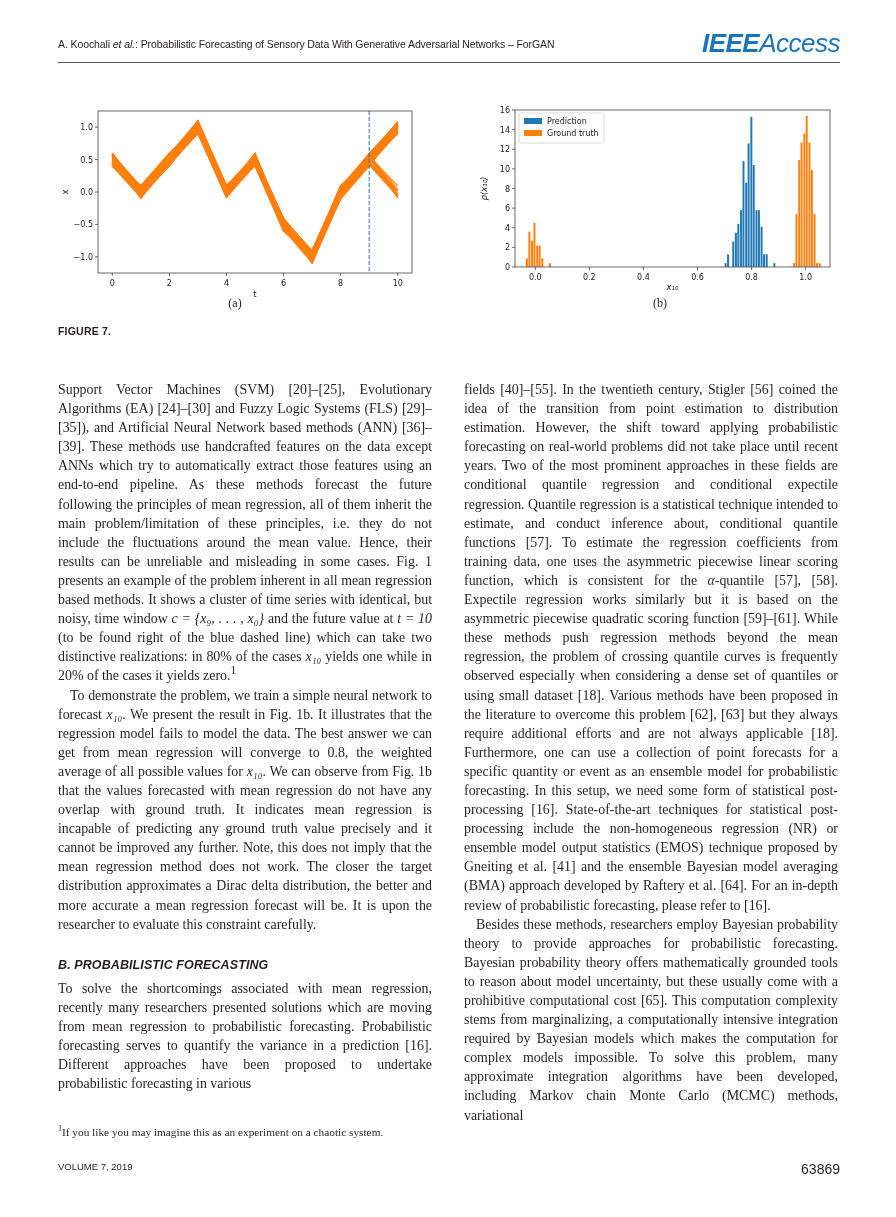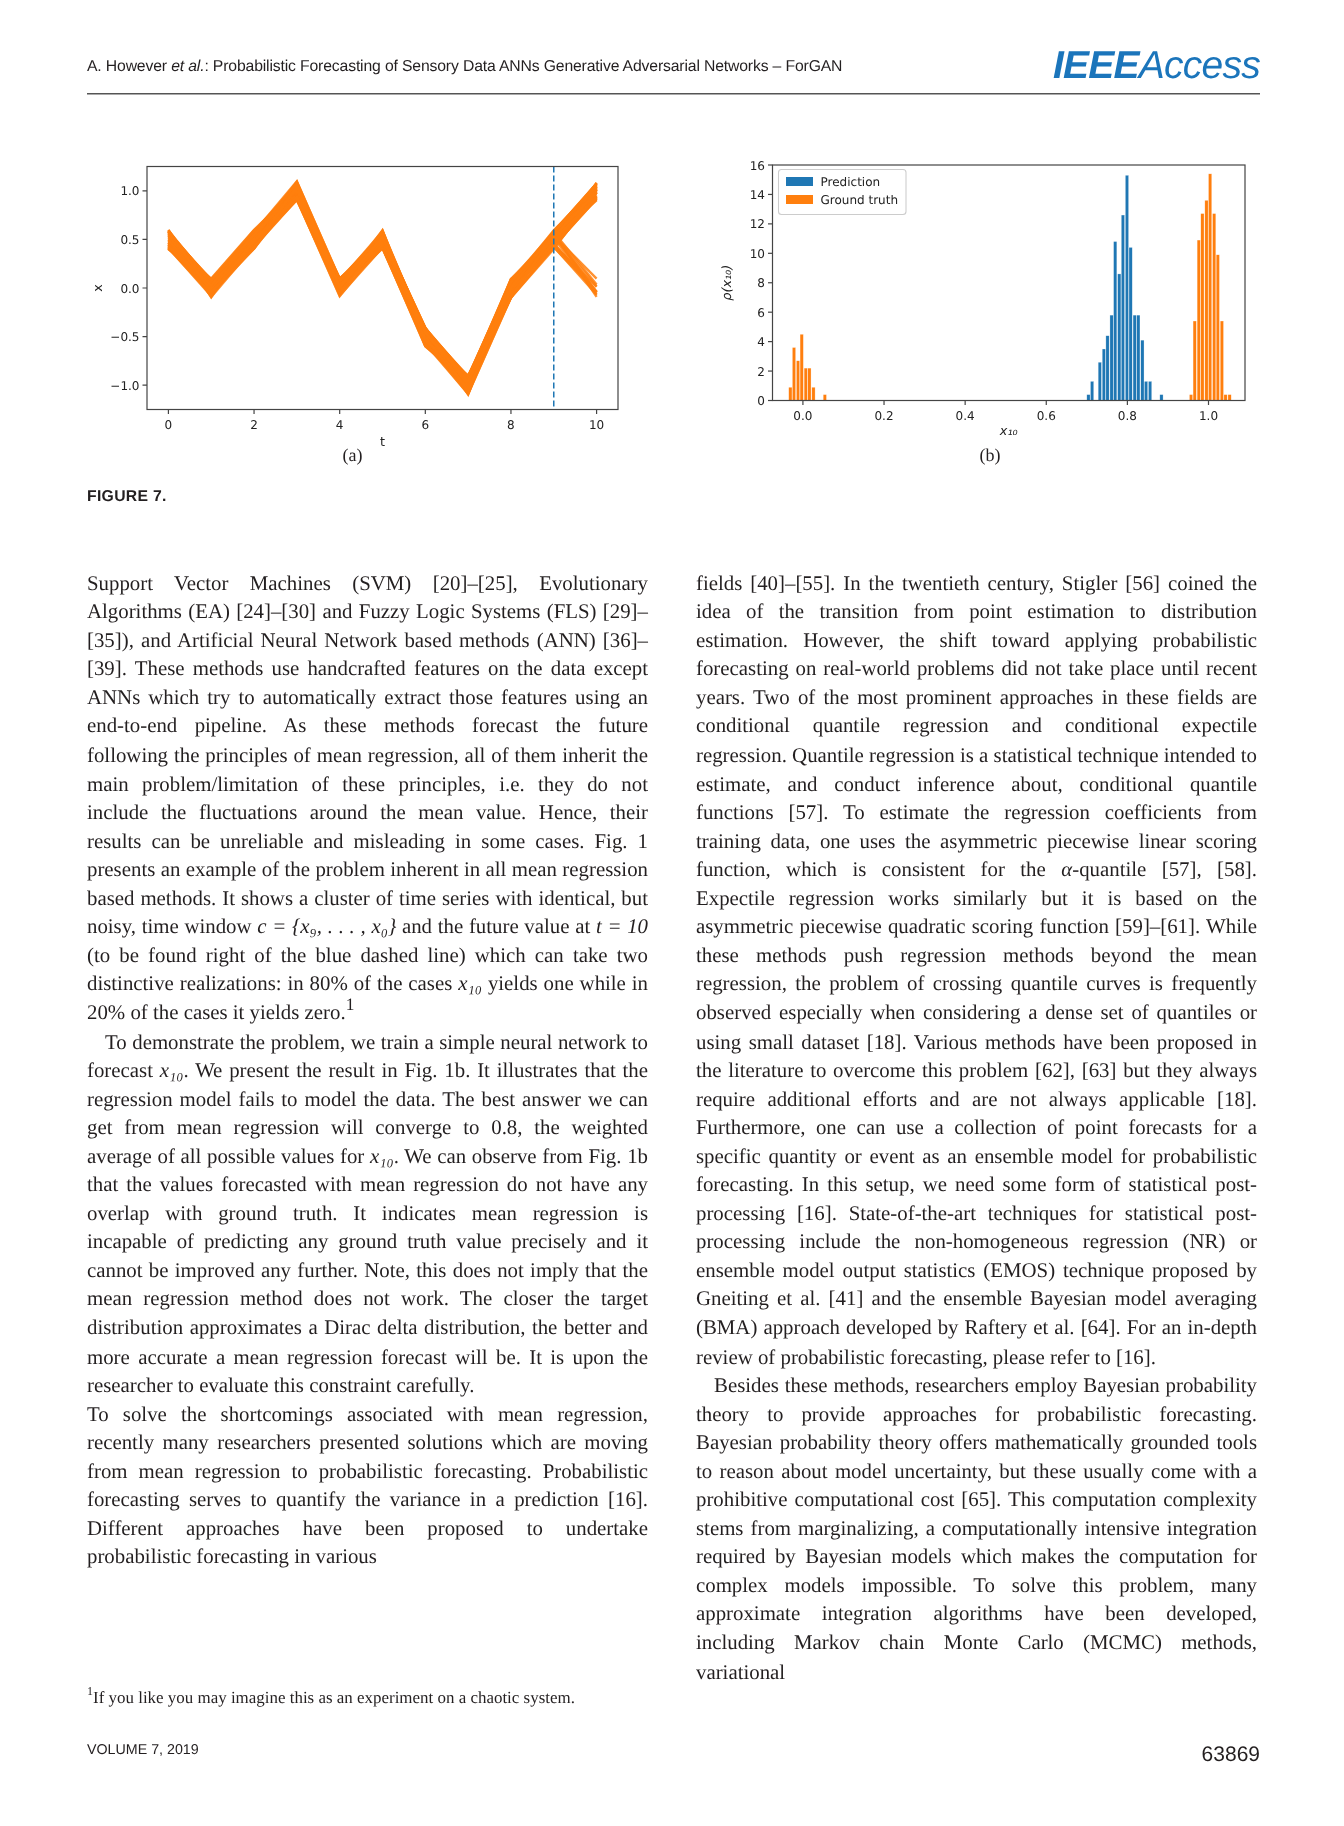--- a/index.html
+++ b/index.html
@@ -26,21 +26,21 @@
   .footnote sup { font-size:8px; }
   .footer-left { position:absolute; left:58px; top:1161px; font-family:"Liberation Sans", sans-serif; font-size:9.5px;text-align:right; }
   .footer-right { position:absolute; right:56px; top:1161px; font-family:"Liberation Sans", sans-serif; font-size:14px; }
   sub, sup { line-height:0; }
 </style>
 </head>
 <body>
 
 <div class="header">
   <div class="running-head">
-    <span>A. However </span><i>et al.</i><span>: Probabilistic Forecasting of Sensory Data ANNs Generative Adversarial Networks – ForGAN</span>
+    <span>A. Koochali </span><i>et al.</i><span>: Probabilistic Forecasting of Sensory Data With Generative Adversarial Networks – ForGAN</span>
   </div>
   <div class="logo">
     <b>IEEE</b><span class="light">Access</span>
   </div>
 </div>
 <div class="rule"></div>
 
 <div class="fig" style="left:55px; top:100px; width:360px; height:200px;">
   <svg id="chartA" width="360" height="200">
       <g>
@@ -211,20 +211,21 @@
       </g>
     </svg>
 </div>
 <div class="sub-cap" style="left:640px; top:296px;">(b)</div>
 
 <div class="fig-label">FIGURE 7.</div>
 
 <div class="col" style="left:58px; top:380px;">
   <p><span>Support Vector Machines (SVM) [20]–[25], Evolutionary Algorithms (EA) [24]–[30] and Fuzzy Logic Systems (FLS) [29]–[35]), and Artificial Neural Network based methods (ANN) [36]–[39]. These methods use handcrafted features on the data except ANNs which try to automatically extract those features using an end-to-end pipeline. As these methods forecast the future following the principles of mean regression, all of them inherit the main problem/limitation of these principles, i.e. they do not include the fluctuations around the mean value. Hence, their results can be unreliable and misleading in some cases. Fig. 1 presents an example of the problem inherent in all mean regression based methods. It shows a cluster of time series with identical, but noisy, time window </span><i>c = {x₉, . . . , x₀}</i><span> and the future value at </span><i>t = 10</i><span> (to be found right of the blue dashed line) which can take two distinctive realizations: in 80% of the cases </span><i>x₁₀</i><span> yields one while in 20% of the cases it yields zero.</span><sup>1</sup></p>
   <p class="indent"><span>To demonstrate the problem, we train a simple neural network to forecast </span><i>x₁₀</i><span>. We present the result in Fig. 1b. It illustrates that the regression model fails to model the data. The best answer we can get from mean regression will converge to 0.8, the weighted average of all possible values for </span><i>x₁₀</i><span>. We can observe from Fig. 1b that the values forecasted with mean regression do not have any overlap with ground truth. It indicates mean regression is incapable of predicting any ground truth value precisely and it cannot be improved any further. Note, this does not imply that the mean regression method does not work. The closer the target distribution approximates a Dirac delta distribution, the better and more accurate a mean regression forecast will be. It is upon the researcher to evaluate this constraint carefully.</span></p>
+  <div class="section-head">B. PROBABILISTIC FORECASTING</div>
   <p>To solve the shortcomings associated with mean regression, recently many researchers presented solutions which are moving from mean regression to probabilistic forecasting. Probabilistic forecasting serves to quantify the variance in a prediction [16]. Different approaches have been proposed to undertake probabilistic forecasting in various</p>
 </div>
 
 <div class="footnote"><sup>1</sup><span>If you like you may imagine this as an experiment on a chaotic system.</span></div>
 
 <div class="col" style="left:464px; top:380px;">
   <p><span>fields [40]–[55]. In the twentieth century, Stigler [56] coined the idea of the transition from point estimation to distribution estimation. However, the shift toward applying probabilistic forecasting on real-world problems did not take place until recent years. Two of the most prominent approaches in these fields are conditional quantile regression and conditional expectile regression. Quantile regression is a statistical technique intended to estimate, and conduct inference about, conditional quantile functions [57]. To estimate the regression coefficients from training data, one uses the asymmetric piecewise linear scoring function, which is consistent for the </span><i>α</i><span>-quantile [57], [58]. Expectile regression works similarly but it is based on the asymmetric piecewise quadratic scoring function [59]–[61]. While these methods push regression methods beyond the mean regression, the problem of crossing quantile curves is frequently observed especially when considering a dense set of quantiles or using small dataset [18]. Various methods have been proposed in the literature to overcome this problem [62], [63] but they always require additional efforts and are not always applicable [18]. Furthermore, one can use a collection of point forecasts for a specific quantity or event as an ensemble model for probabilistic forecasting. In this setup, we need some form of statistical post-processing [16]. State-of-the-art techniques for statistical post-processing include the non-homogeneous regression (NR) or ensemble model output statistics (EMOS) technique proposed by Gneiting et al. [41] and the ensemble Bayesian model averaging (BMA) approach developed by Raftery et al. [64]. For an in-depth review of probabilistic forecasting, please refer to [16].</span></p>
   <p class="indent">Besides these methods, researchers employ Bayesian probability theory to provide approaches for probabilistic forecasting. Bayesian probability theory offers mathematically grounded tools to reason about model uncertainty, but these usually come with a prohibitive computational cost [65]. This computation complexity stems from marginalizing, a computationally intensive integration required by Bayesian models which makes the computation for complex models impossible. To solve this problem, many approximate integration algorithms have been developed, including Markov chain Monte Carlo (MCMC) methods, variational</p>
 </div>
 

